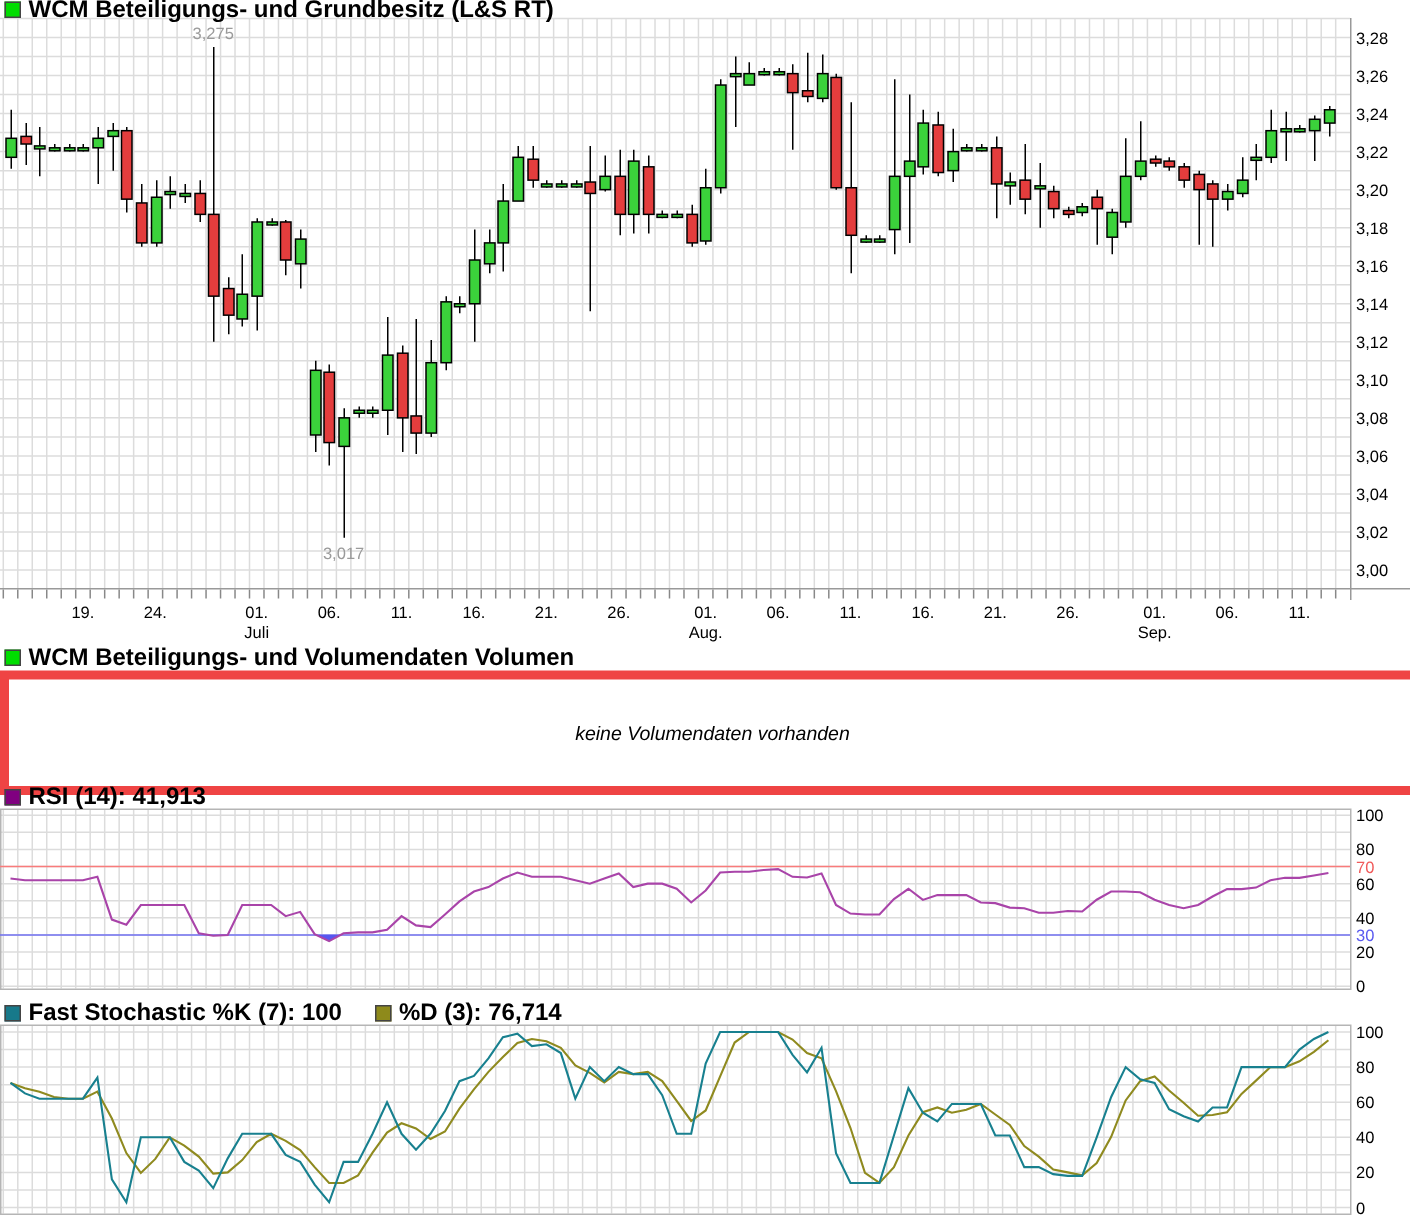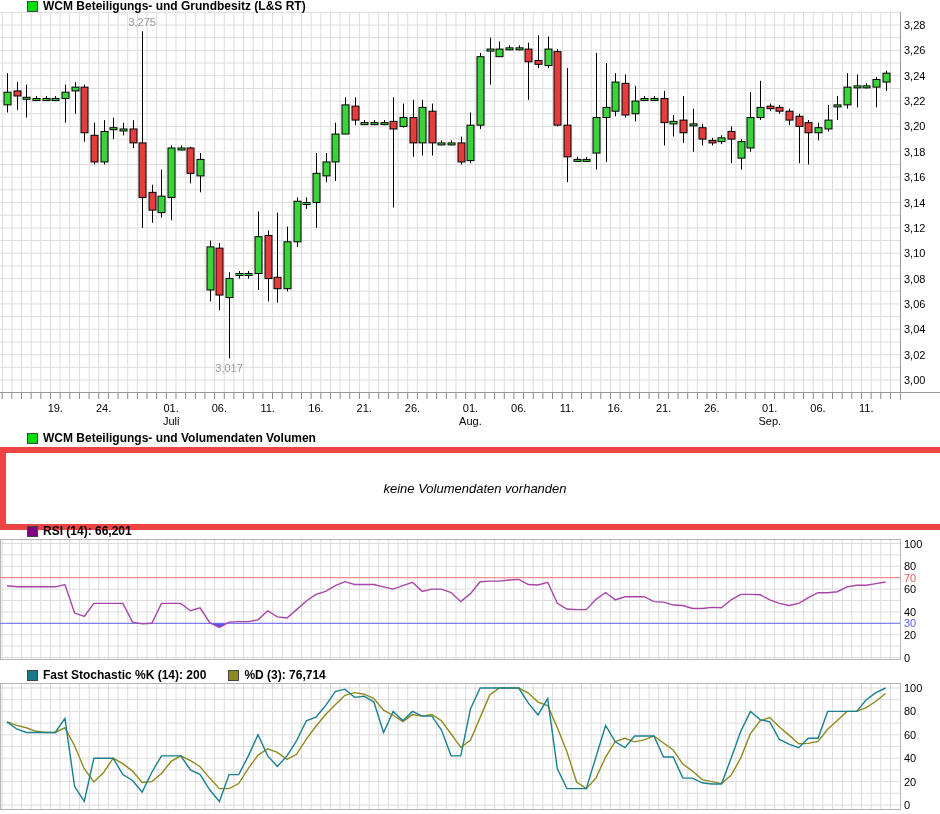--- a/index.html
+++ b/index.html
@@ -1,20 +1,20 @@
 <!DOCTYPE html>
 <html><head>
 <meta charset="utf-8">
 <style>
   html,body{margin:0;padding:0;background:#fff;}
   body{width:940px;height:814px;font-family:"Liberation Sans",sans-serif;}
   .stage{position:relative;width:940px;height:814px;overflow:hidden;background:#fff;}
   #chart-svg{position:absolute;left:0;top:0;}
   svg text{font-family:"Liberation Sans",sans-serif;}
-  .legend{position:absolute;left:3px;display:flex;align-items:center;font-size:12px;font-weight:bold;color:#000;line-height:11px;margin-left:24px;}
+  .legend{position:absolute;left:3px;display:flex;align-items:center;font-size:16px;font-weight:bold;color:#000;line-height:11px;}
   .sw{width:9px;height:9px;border:1px solid #444;display:inline-block;margin-right:5px;flex:none;}
   .pair{display:flex;align-items:center;}
   .pair+.pair{margin-left:22px;}
   .volbox{position:absolute;left:0px;top:447px;width:938px;height:71px;border:6px solid #ef4444;display:flex;align-items:center;justify-content:center;font-size:13px;color:#000;background:#fff;font-style:italic;}
 </style>
 </head>
 <body>
 
 <div class="stage">
 
@@ -708,27 +708,27 @@
     <span class="sw" id="sw-volume" style="background: rgb(0, 221, 0);"></span>
     <span>WCM Beteiligungs- und Volumendaten Volumen</span>
   </div>
 
   <div class="volbox">
     <span>keine Volumendaten vorhanden</span>
   </div>
 
   <div class="legend" style="top:526px">
     <span class="sw" id="sw-rsi" style="background: rgb(128, 0, 128);"></span>
-    <span>RSI (14): 66,201</span>
+    <span>RSI (14): 41,913</span>
   </div>
 
   <div class="legend" style="top:670px">
     <span class="pair">
       <span class="sw" id="sw-k" style="background: rgb(23, 121, 138);"></span>
-      <span>Fast Stochastic %K (14): 200</span>
+      <span>Fast Stochastic %K (7): 100</span>
     </span>
     <span class="pair">
       <span class="sw" id="sw-d" style="background: rgb(142, 138, 27);"></span>
       <span>%D (3): 76,714</span>
     </span>
   </div>
 
 </div>
 
 </body></html>

